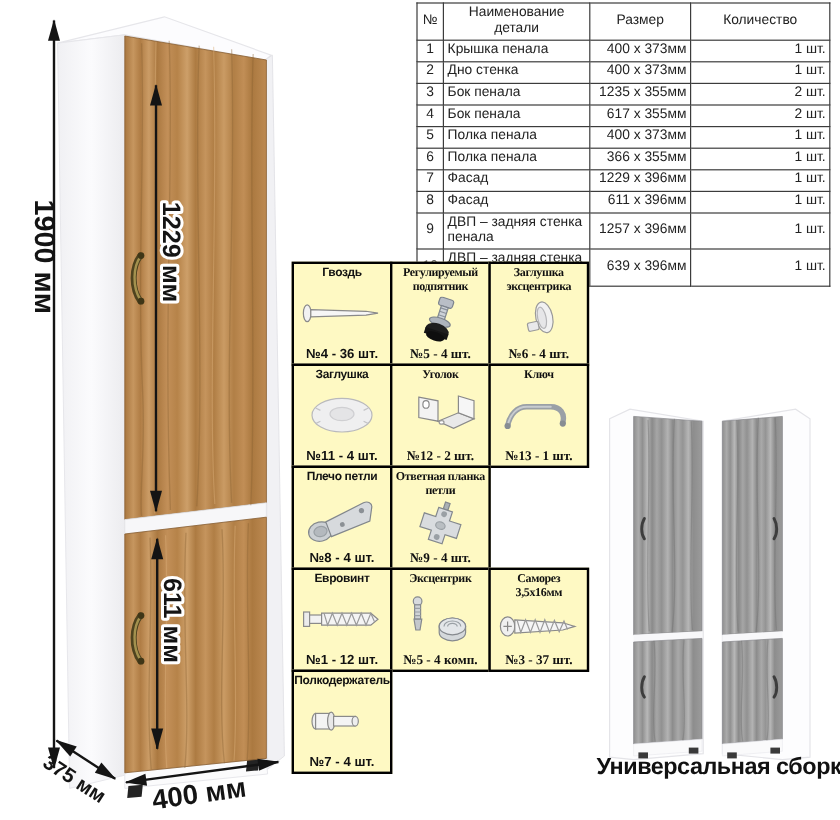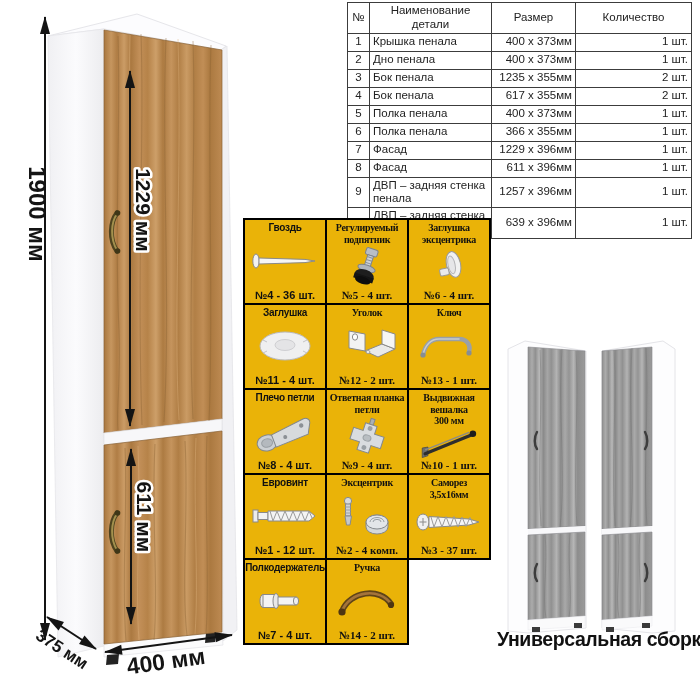--- a/index.html
+++ b/index.html
@@ -14,21 +14,21 @@
   table.parts th{text-align:center;height:15px;}
   td.c-num{text-align:center;}
   td.c-name{text-align:left;}
   td.c-size,td.c-qty{text-align:right;}
   table.parts tr.single td{height:15px;}
 
   
   .hw-grid{position:absolute;left:243px;top:218px;}
   .hw-row{display:flex;}
   .hw-row + .hw-row{margin-top:-2px;}
-  .hw-cell{width:84px;height:87px;box-sizing:border-box;border:2px solid #000;background:#eab308;
+  .hw-cell{width:84px;height:87px;box-sizing:border-box;border:2px solid #000;background:#fef9c3;
       display:flex;flex-direction:column;align-items:center;padding:2px 1px;}
   .hw-cell + .hw-cell{margin-left:-2px;font-family:Liberation Serif, serif;}
   .hw-title{font-size:10px;font-weight:bold;letter-spacing:-0.3px;text-align:center;
       line-height:1.15;white-space:pre-line;color:#111;}
   .hw-icon{flex:1;min-height:0;display:flex;align-items:center;justify-content:center;width:100%;}
   .hw-icon svg{max-height:100%;}
   .hw-qty{font-size:11px;font-weight:bold;color:#111;white-space:nowrap;}
 
   
   .caption{position:absolute;left:497px;top:628px;width:202px;text-align:center;
@@ -143,21 +143,21 @@
       <th>Количество</th>
     </tr>
     <tr class="single">
       <td class="c-num">1</td>
       <td class="c-name">Крышка пенала</td>
       <td class="c-size">400 х 373мм</td>
       <td class="c-qty">1 шт.</td>
     </tr>
     <tr class="single">
       <td class="c-num">2</td>
-      <td class="c-name">Дно пенала</td>
+      <td class="c-name">Дно стенка</td>
       <td class="c-size">400 х 373мм</td>
       <td class="c-qty">1 шт.</td>
     </tr>
     <tr class="single">
       <td class="c-num">3</td>
       <td class="c-name">Бок пенала</td>
       <td class="c-size">1235 х 355мм</td>
       <td class="c-qty">2 шт.</td>
     </tr>
     <tr class="single">
@@ -316,34 +316,20 @@
             <rect x="34" y="1" width="4" height="6" fill="#aab0b5" stroke="#82878c"></rect>
             <path d="M30,7 h12 v8 h10 v12 h-10 v8 h-12 v-8 h-10 v-12 h10 z" fill="#d9dcdf" stroke="#83888d"></path>
             <circle cx="36" cy="11" r="2.4" fill="#9aa0a5"></circle>
             <circle cx="36" cy="31" r="2.4" fill="#9aa0a5"></circle>
             <ellipse cx="36" cy="21" rx="4" ry="3" fill="#b9bec2" stroke="#9aa0a5"></ellipse>
           </g>
         </svg>
           </div>
         <div class="hw-qty">№9 - 4 шт.</div>
       </div>
-      <div class="hw-cell">
-        <div class="hw-title">Выдвижная
-вешалка
-300 мм</div>
-        <div class="hw-icon">
-            <svg width="74" height="34" viewBox="0 0 72 34">
-          <path d="M8,22 l0,10 6,-2 0,-9 z" fill="#6b6f73" stroke="#4a4a4a" stroke-width="0.8"></path>
-          <line x1="11" y1="28" x2="60" y2="8" stroke="#2e2e2e" stroke-width="3.4" stroke-linecap="round"></line>
-          <line x1="11" y1="24" x2="57" y2="5.5" stroke="#8a8a8a" stroke-width="1.4"></line>
-          <circle cx="61" cy="7" r="3.4" fill="#1c1c1c"></circle>
-        </svg>
-          </div>
-        <div class="hw-qty">№10 - 1 шт.</div>
-      </div>
     </div>
 
     <div class="hw-row">
       <div class="hw-cell">
         <div class="hw-title">Евровинт</div>
         <div class="hw-icon">
             <svg width="74" height="30" viewBox="0 0 72 30">
           <rect x="4" y="9" width="5" height="12" fill="#ececec" stroke="#8a8a8a"></rect>
           <rect x="9" y="11.5" width="10" height="7" fill="#f2f2f2" stroke="#8a8a8a"></rect>
           <path d="M19,10 h41 l6,5 -6,5 h-41 z" fill="#f4f4f4" stroke="#8a8a8a"></path>
@@ -358,21 +344,21 @@
             <svg width="74" height="42" viewBox="0 0 72 42">
           <circle cx="17" cy="6" r="3.6" fill="#d8dbde" stroke="#85898e"></circle>
           <rect x="14.5" y="9" width="5" height="12" fill="#cfd3d7" stroke="#85898e"></rect>
           <path d="M14.5,12 h5 M14.5,15 h5 M14.5,18 h5" stroke="#9aa0a5"></path>
           <path d="M14,21 h6.5 l-1.5,9 h-3.5 z" fill="#c4c8cc" stroke="#85898e"></path>
           <path d="M35,27 a11,7 0 0 1 22,0 l0,5 a11,7 0 0 1 -22,0 z" fill="#d4d8db" stroke="#85898e"></path>
           <ellipse cx="46" cy="27" rx="11" ry="7" fill="#e3e6e9" stroke="#85898e"></ellipse>
           <path d="M39,27 a7,4.5 0 0 1 14,0 M42,27 a4,2.6 0 0 1 8,0" fill="none" stroke="#9aa0a5"></path>
         </svg>
           </div>
-        <div class="hw-qty">№2 - 4 комп.</div>
+        <div class="hw-qty">№5 - 4 комп.</div>
       </div>
       <div class="hw-cell">
         <div class="hw-title">Саморез
 3,5х16мм</div>
         <div class="hw-icon">
             <svg width="74" height="32" viewBox="0 0 72 32">
           <ellipse cx="10" cy="16" rx="6" ry="8" fill="#f0f0f0" stroke="#8a8a8a"></ellipse>
           <path d="M6.5,16 h7 M10,12 v8" stroke="#8a8a8a"></path>
           <path d="M16,10.5 L56,13 66,16 56,19 16,21.5 z" fill="#f5f5f5" stroke="#8a8a8a"></path>
           <path d="M18,11 l3,10 4,-10.5 4,10.5 4,-10.5 4,10.5 4,-10.5 4,10.5 4,-10 4,9.5 4,-9 3,7" fill="none" stroke="#9a9a9a"></path>
@@ -388,32 +374,20 @@
         <div class="hw-icon">
             <svg width="74" height="28" viewBox="0 0 72 28">
           <ellipse cx="14" cy="14" rx="3" ry="6.5" fill="#eee" stroke="#8a8a8a"></ellipse>
           <rect x="14" y="7.5" width="12" height="13" fill="#f4f4f4" stroke="#8a8a8a"></rect>
           <ellipse cx="27" cy="14" rx="3" ry="7.5" fill="#e8e8e8" stroke="#8a8a8a"></ellipse>
           <rect x="29" y="10" width="18" height="8" fill="#f4f4f4" stroke="#8a8a8a"></rect>
           <ellipse cx="47" cy="14" rx="2.6" ry="4" fill="#eee" stroke="#8a8a8a"></ellipse>
         </svg>
           </div>
         <div class="hw-qty">№7 - 4 шт.</div>
-      </div>
-      <div class="hw-cell">
-        <div class="hw-title">Ручка</div>
-        <div class="hw-icon">
-            <svg width="74" height="38" viewBox="0 0 72 38">
-          <path d="M11,29 C19,9 49,5 60,22" stroke="#5f4418" stroke-width="6" fill="none" stroke-linecap="round"></path>
-          <path d="M11,29 C19,9 49,5 60,22" stroke="#a4743a" stroke-width="2.6" fill="none" stroke-linecap="round"></path>
-          <circle cx="11" cy="30" r="3.6" fill="#4e3512"></circle>
-          <circle cx="60" cy="23" r="3.1" fill="#4e3512"></circle>
-        </svg>
-          </div>
-        <div class="hw-qty">№14 - 2 шт.</div>
       </div>
     </div>
   </div>
 
   <svg class="abs" style="left:500px;top:336px" width="200" height="310" viewBox="0 0 200 310">
     <defs>
       <linearGradient id="gwood" x1="0" y1="0" x2="1" y2="0">
         <stop offset="0" stop-color="#8f8f8f"></stop>
           <stop offset=".07" stop-color="#ababab"></stop>
         <stop offset=".13" stop-color="#909090"></stop>

